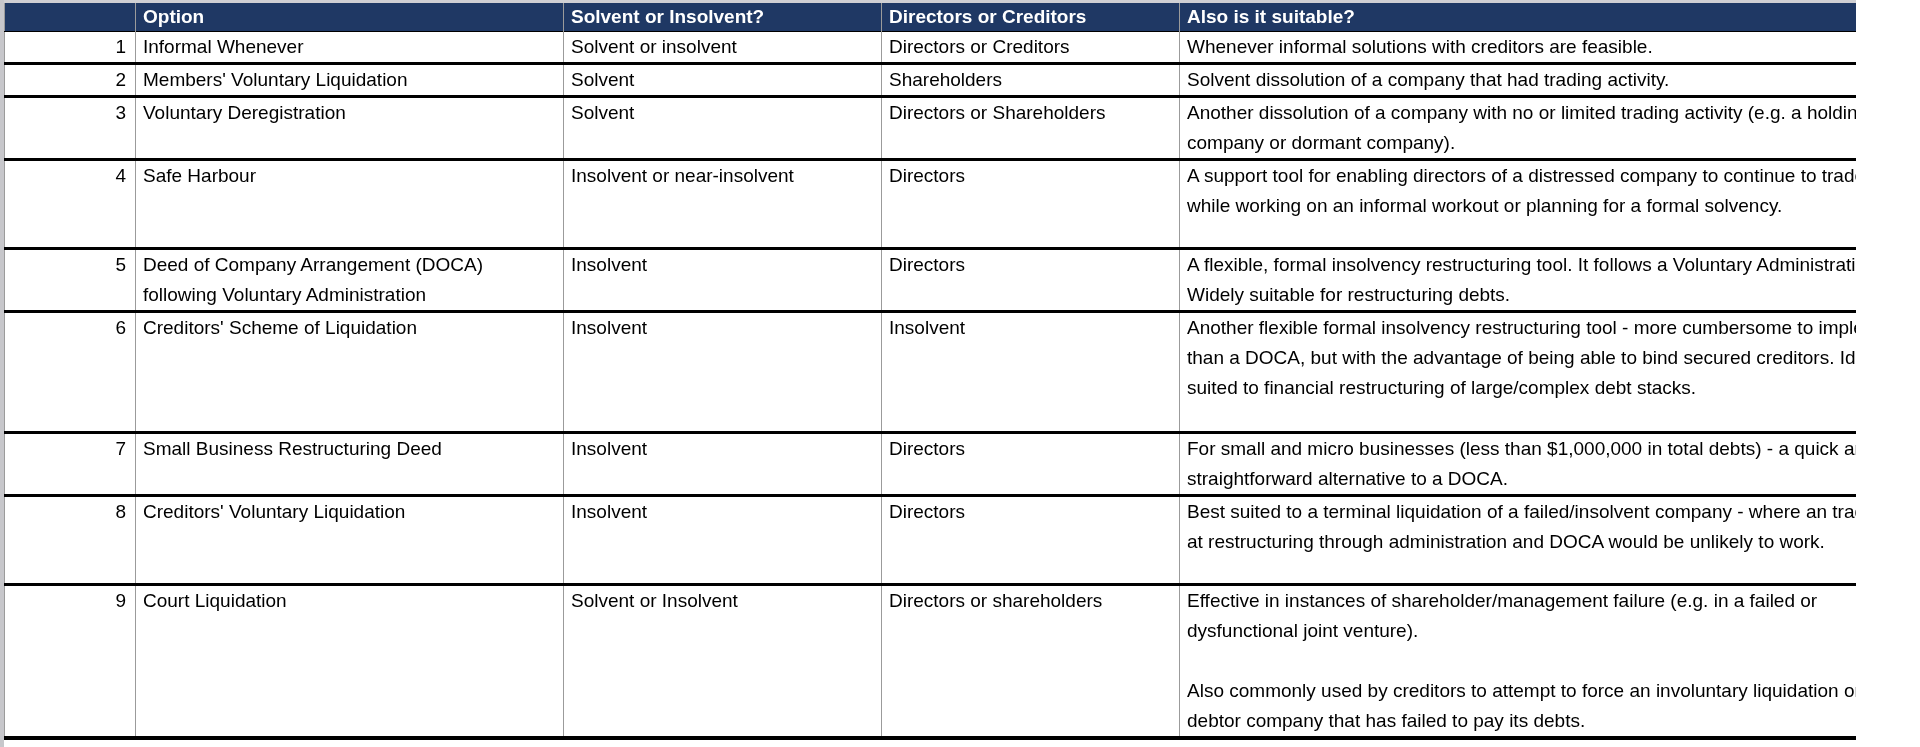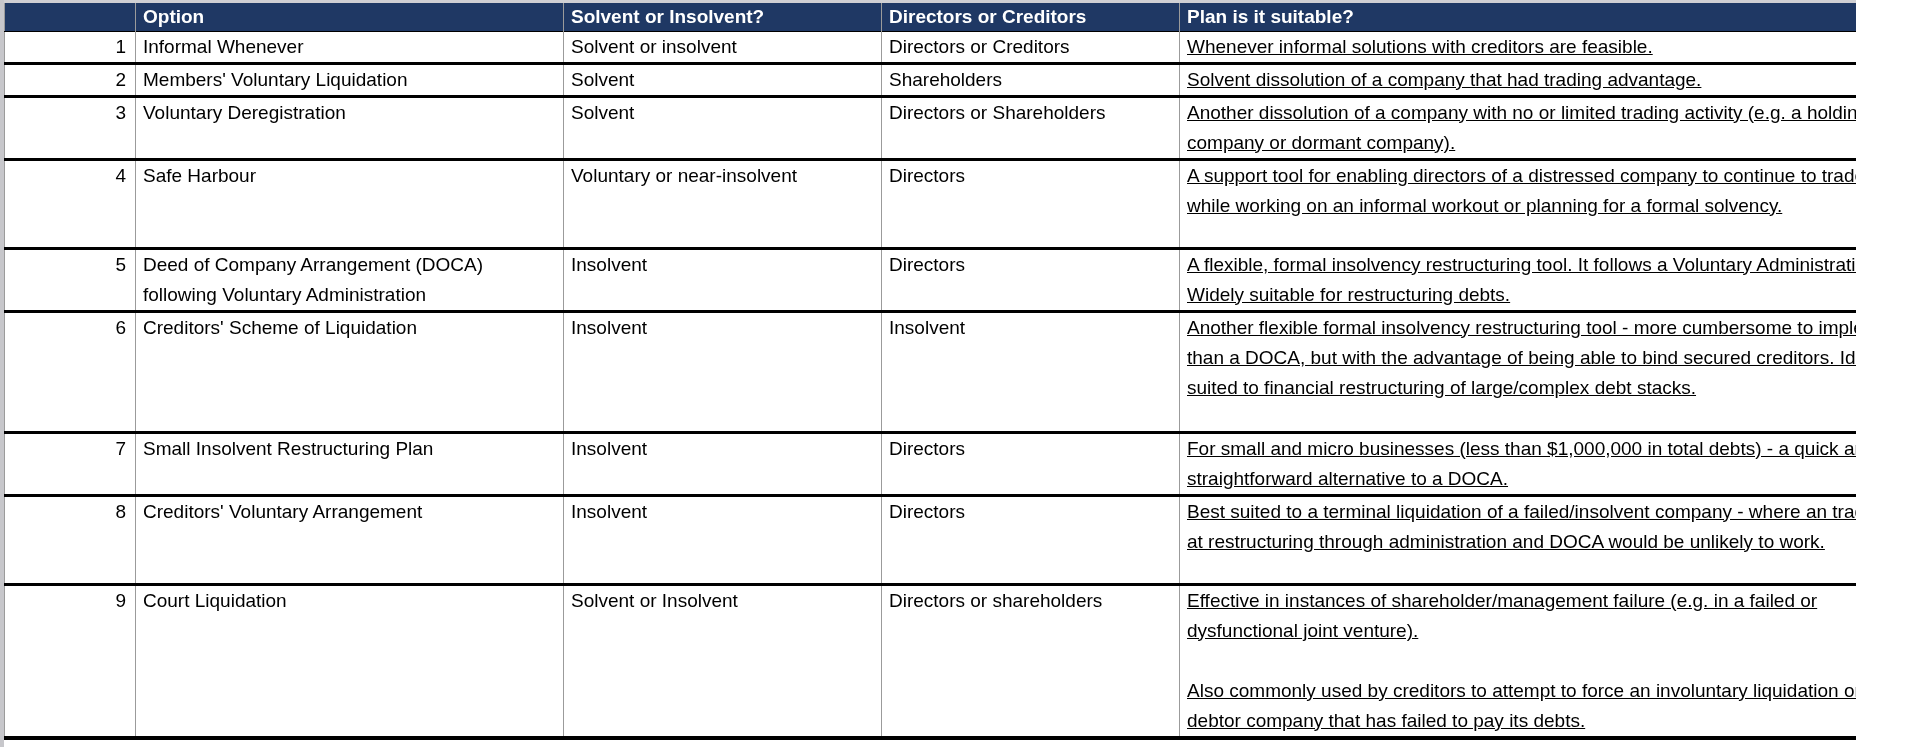--- a/index.html
+++ b/index.html
@@ -62,21 +62,21 @@
     line-height: 30px;
     padding: 0 10px 0 7px;
     border-left: 1px solid #9b9b9b;
     overflow: hidden;
   }
   tbody td.num {
     border-left: none;
     text-align: right;
     padding-right: 9px;
   }
-  tbody td.suitability { white-space: pre-line; text-decoration: underline; }
+  tbody td.suitability { white-space: pre-line; }
 
   tr.r1 { height: 28px; }
   tr.r2 { height: 28px; }
   tr.r3 { height: 58px; }
   tr.r4 { height: 89px; }
   tr.r5 { height: 59px; }
   tr.r6 { height: 121px; }
   tr.r7 { height: 59px; }
   tr.r8 { height: 89px; }
   tr.r9 { height: 150px; }
@@ -95,76 +95,76 @@
         <col class="c-solvency">
         <col class="c-stakeholders">
         <col class="c-suitability">
     </colgroup>
     <thead>
       <tr>
         <th class="num"></th>
         <th>Option</th>
         <th>Solvent or Insolvent?</th>
         <th>Directors or Creditors</th>
-        <th>Plan is it suitable?</th>
+        <th>Also is it suitable?</th>
       </tr>
     </thead>
     <tbody>
       <tr class="r1">
         <td class="num">1</td>
         <td>Informal Whenever</td>
         <td>Solvent or insolvent</td>
         <td>Directors or Creditors</td>
         <td class="suitability">Whenever informal solutions with creditors are feasible.</td>
       </tr>
       <tr class="r2">
         <td class="num">2</td>
         <td>Members' Voluntary Liquidation</td>
         <td>Solvent</td>
         <td>Shareholders</td>
-        <td class="suitability">Solvent dissolution of a company that had trading advantage.</td>
+        <td class="suitability">Solvent dissolution of a company that had trading activity.</td>
       </tr>
       <tr class="r3">
         <td class="num">3</td>
         <td>Voluntary Deregistration</td>
         <td>Solvent</td>
         <td>Directors or Shareholders</td>
         <td class="suitability">Another dissolution of a company with no or limited trading activity (e.g. a holding company or dormant company).</td>
       </tr>
       <tr class="r4">
         <td class="num">4</td>
         <td>Safe Harbour</td>
-        <td>Voluntary or near-insolvent</td>
+        <td>Insolvent or near-insolvent</td>
         <td>Directors</td>
         <td class="suitability">A support tool for enabling directors of a distressed company to continue to trade while working on an informal workout or planning for a formal solvency.</td>
       </tr>
       <tr class="r5">
         <td class="num">5</td>
         <td>Deed of Company Arrangement (DOCA) following Voluntary Administration</td>
         <td>Insolvent</td>
         <td>Directors</td>
         <td class="suitability">A flexible, formal insolvency restructuring tool. It follows a Voluntary Administration. Widely suitable for restructuring debts.</td>
       </tr>
       <tr class="r6">
         <td class="num">6</td>
         <td>Creditors' Scheme of Liquidation</td>
         <td>Insolvent</td>
         <td>Insolvent</td>
         <td class="suitability">Another flexible formal insolvency restructuring tool - more cumbersome to implement than a DOCA, but with the advantage of being able to bind secured creditors. Ideally suited to financial restructuring of large/complex debt stacks.</td>
       </tr>
       <tr class="r7">
         <td class="num">7</td>
-        <td>Small Insolvent Restructuring Plan</td>
+        <td>Small Business Restructuring Deed</td>
         <td>Insolvent</td>
         <td>Directors</td>
         <td class="suitability">For small and micro businesses (less than $1,000,000 in total debts) - a quick and straightforward alternative to a DOCA.</td>
       </tr>
       <tr class="r8">
         <td class="num">8</td>
-        <td>Creditors' Voluntary Arrangement</td>
+        <td>Creditors' Voluntary Liquidation</td>
         <td>Insolvent</td>
         <td>Directors</td>
         <td class="suitability">Best suited to a terminal liquidation of a failed/insolvent company - where an trading at restructuring through administration and DOCA would be unlikely to work.</td>
       </tr>
       <tr class="r9">
         <td class="num">9</td>
         <td>Court Liquidation</td>
         <td>Solvent or Insolvent</td>
         <td>Directors or shareholders</td>
         <td class="suitability">Effective in instances of shareholder/management failure (e.g. in a failed or dysfunctional joint venture).

